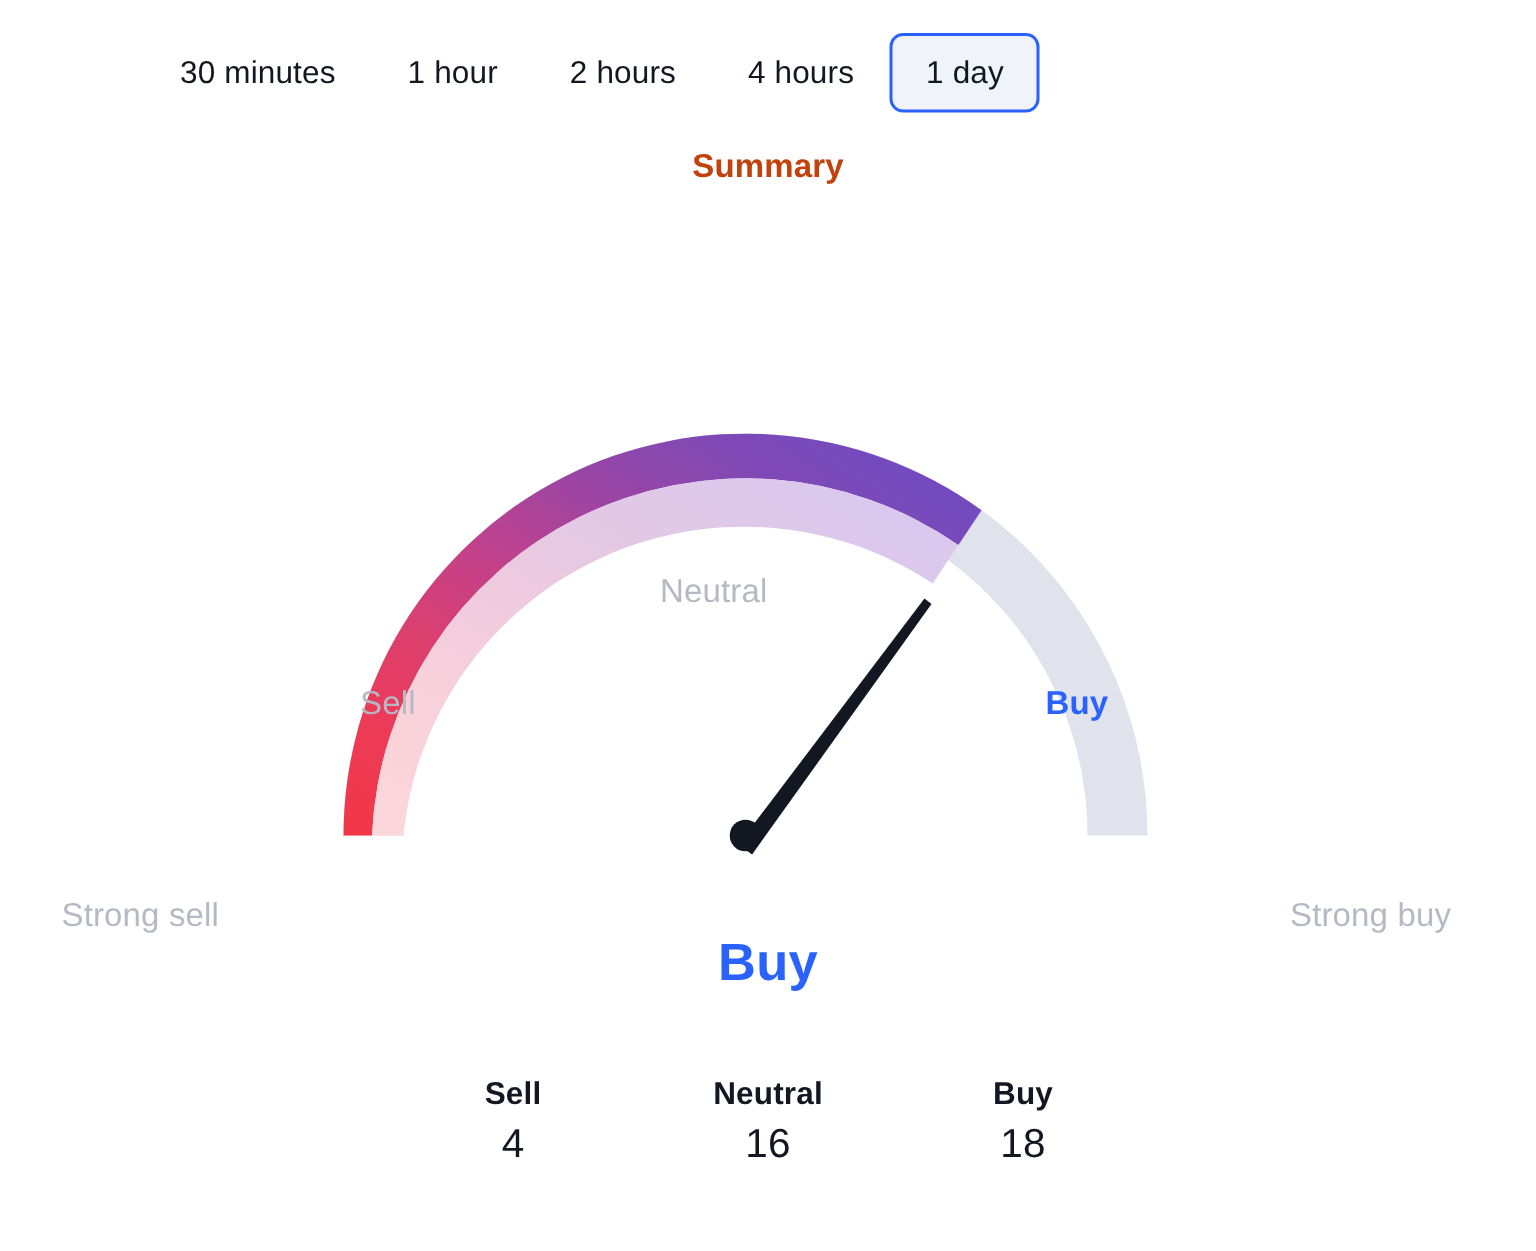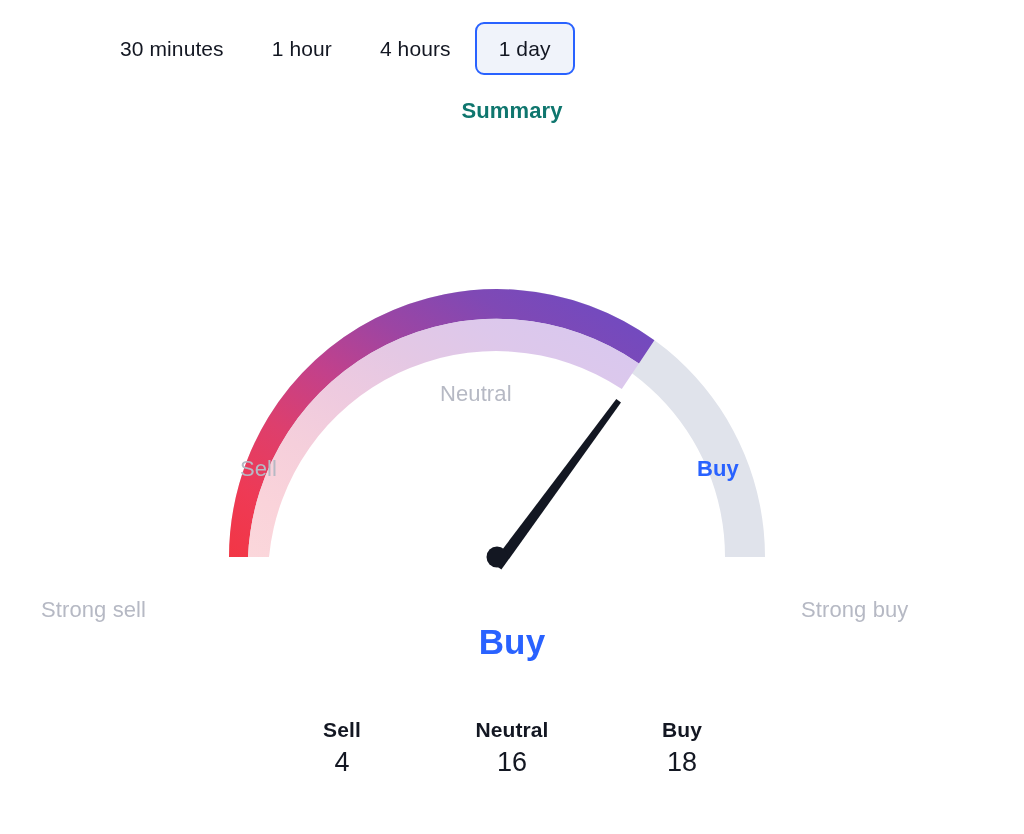--- a/index.html
+++ b/index.html
@@ -45,21 +45,21 @@
     font-weight: 400;
     background: #f0f3fa;
     border-color: #2962ff;
   }
 
   
   #summary-title {
     text-align: center;
     font-size: 22px;
     font-weight: 700;
-    color: #0f766e;
+    color: #c2410c;
     margin-top: 28px;
     letter-spacing: 0.1px;
   }
 
   
   #gauge-block {
     position: relative;
     width: 1024px;
     height: 500px;
     margin-top: 8px;
@@ -80,21 +80,21 @@
   }
   .zone-label.is-active {
     color: #2962ff;
     font-weight: 700;
   }
 
   #label-strong-sell { left: 41px;  top: 465px; }
   #label-sell        { left: 240px; top: 324px; }
   #label-neutral     { left: 440px; top: 249px; }
   #label-buy         { left: 697px; top: 324px; }
-  #label-strong-buy  { left: 801px; top: 465px; }
+  #label-strong-buy  { left: 860px; top: 465px; }
 
   
   #verdict {
     position: absolute;
     left: 0;
     right: 0;
     top: 622px;
     text-align: center;
     font-size: 35px;
     font-weight: 700;
@@ -132,20 +132,21 @@
     line-height: 1.1;
     letter-spacing: 0.1px;
   }
 </style>
 </head>
 <body>
 
 <div id="timeframe-tabs">
   <button class="tf-tab">30 minutes</button>
   <button class="tf-tab">1 hour</button>
+  <button class="tf-tab">2 hours</button>
   <button class="tf-tab">4 hours</button>
   <button class="tf-tab is-selected">1 day</button>
 </div>
 
 <div id="summary-title">Summary</div>
 
 <div id="gauge-block">
 
   <svg id="gauge-svg" width="1024" height="500" viewBox="0 0 1024 500" aria-hidden="true">
     <defs>

